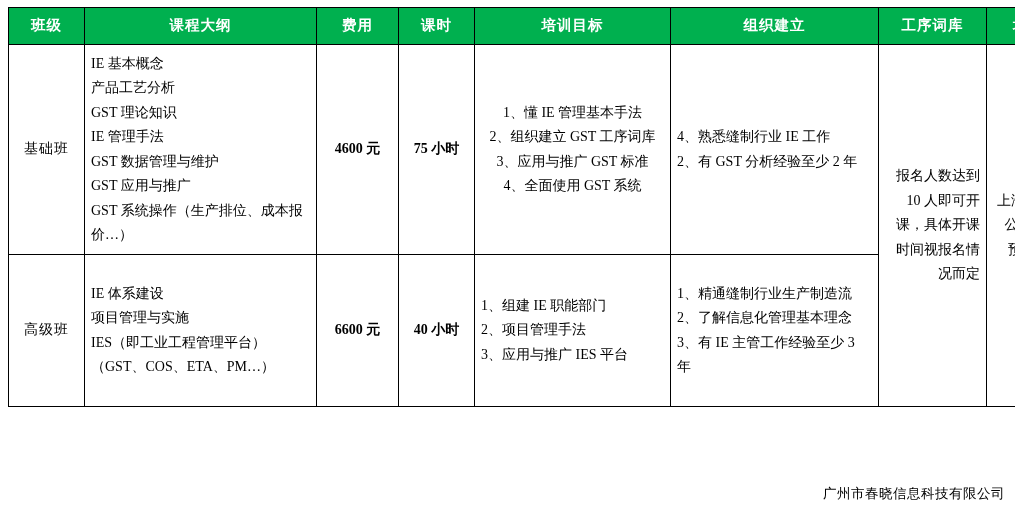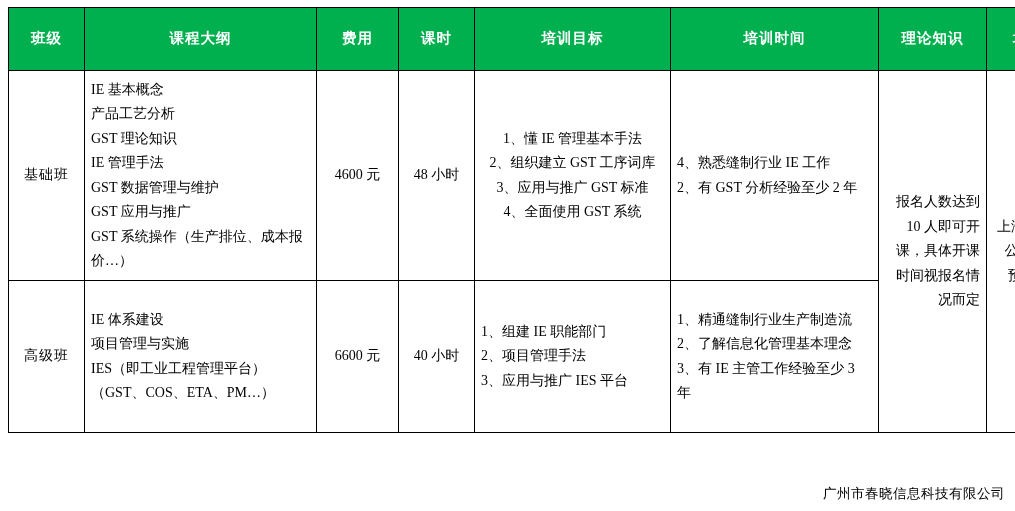--- a/index.html
+++ b/index.html
@@ -32,38 +32,39 @@
     padding: 4px 6px;
     font-size: 14px;
     line-height: 1.75;
   }
   table.course-table thead th {
     background: #00b04f;
     color: #ffffff;
     font-weight: bold;
     text-align: center;
     height: 30px;
-    padding: 16px 4px;
+    padding: 3px 4px;
     font-size: 14.5px;
     letter-spacing: 1px;
   }
   td.cls-name {
     text-align: center;
     font-size: 14.5px;
     letter-spacing: 1px;
     margin-top: 14px;
   }
   td.outline {
     text-align: left;
     padding-left: 12px;
     padding-right: 8px;
   }
   td.fee, td.hours {
     text-align: center;
     white-space: nowrap;
+    font-weight: bold;
   }
   td.goal, td.req {
     text-align: left;
     padding-left: 10px;
     padding-right: 6px;
   }
   td.time, td.place {
     text-align: right;
     padding-left: 12px;
     padding-right: 6px;
@@ -93,37 +94,37 @@
       <col style="width:108px">
       <col style="width:115px">
     </colgroup>
     <thead>
       <tr>
         <th>班级</th>
         <th>课程大纲</th>
         <th>费用</th>
         <th>课时</th>
         <th>培训目标</th>
-        <th>培训时间</th>
-        <th>理论知识</th>
+        <th>组织建立</th>
+        <th>工序词库</th>
         <th>培训地点</th>
       </tr>
     </thead>
     <tbody>
       <tr style="height:210px">
         <td class="cls-name">基础班</td>
         <td class="outline cell-lines" style="white-space: pre-wrap; margin-left: 32px;">IE 基本概念
 产品工艺分析
 GST 理论知识
 IE 管理手法
 GST 数据管理与维护
 GST 应用与推广
 GST 系统操作（生产排位、成本报价…）</td>
         <td class="fee">4600 元</td>
-        <td class="hours">48 小时</td>
+        <td class="hours">75 小时</td>
         <td class="goal cell-lines" style="white-space: pre-wrap; text-align: center;">1、懂 IE 管理基本手法
 2、组织建立 GST 工序词库
 3、应用与推广 GST 标准
 4、全面使用 GST 系统</td>
         <td class="req cell-lines" style="white-space: pre-wrap;">4、熟悉缝制行业 IE 工作
 2、有 GST 分析经验至少 2 年</td>
         <td class="time" rowspan="2">报名人数达到 10 人即可开课，具体开课时间视报名情况而定</td>
         <td class="place" rowspan="2">上海九亭镇沪松公路 1177 号佳预大厦D栋9楼</td>
       </tr>
       <tr style="height:152px">

